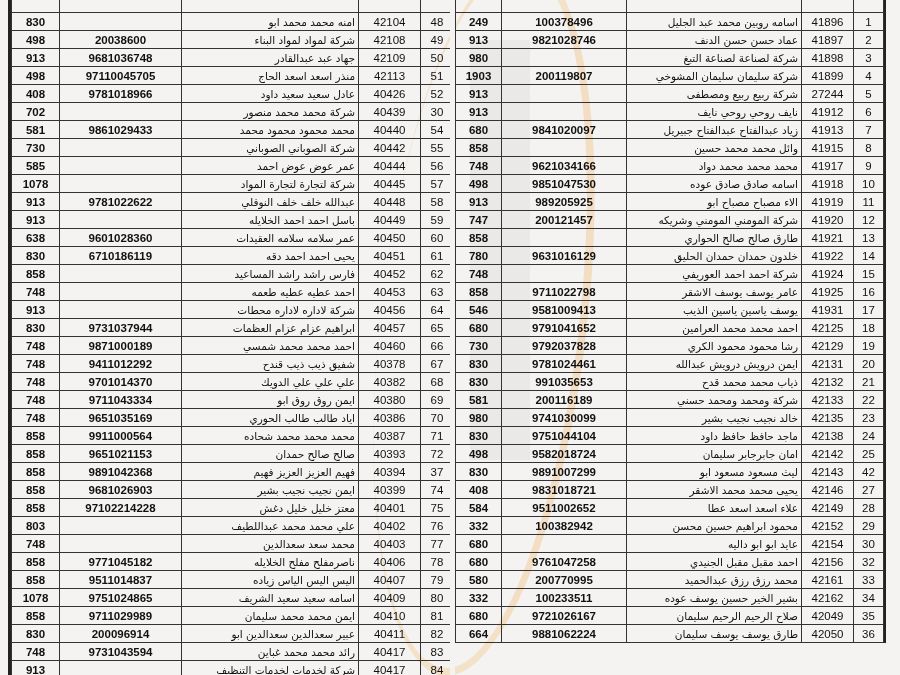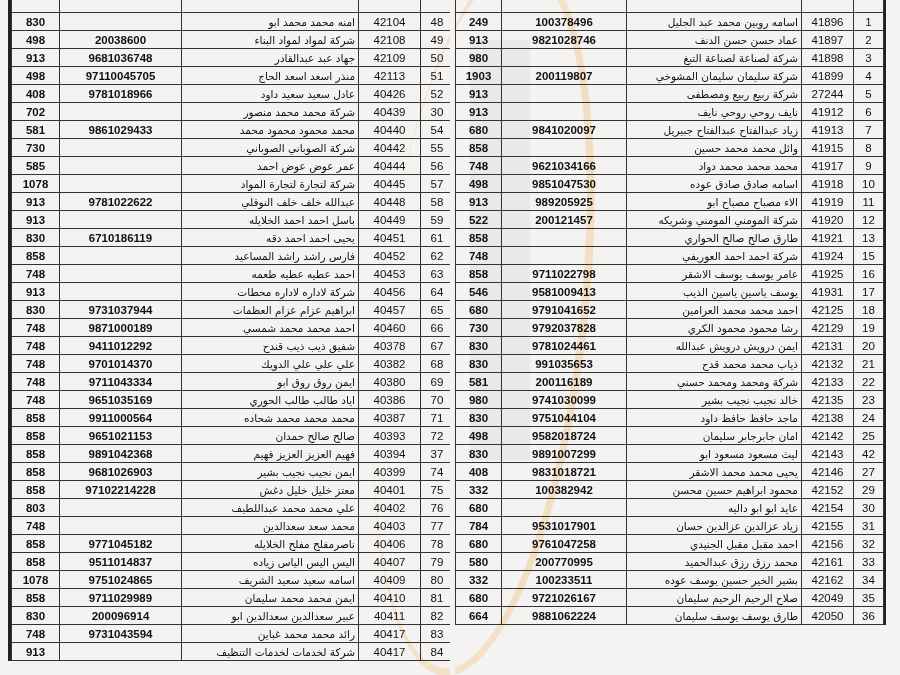--- a/index.html
+++ b/index.html
@@ -121,20 +121,27 @@
     <td class="seq">58</td>
   </tr>
         <tr>
     <td class="amt">913</td>
     <td class="phone"></td>
     <td class="name">باسل احمد احمد الخلايله</td>
     <td class="id">40449</td>
     <td class="seq">59</td>
   </tr>
         <tr>
+    <td class="amt">638</td>
+    <td class="phone">9601028360</td>
+    <td class="name">عمر سلامه سلامه العقيدات</td>
+    <td class="id">40450</td>
+    <td class="seq">60</td>
+  </tr>
+        <tr>
     <td class="amt">830</td>
     <td class="phone">6710186119</td>
     <td class="name">يحيى احمد احمد دقه</td>
     <td class="id">40451</td>
     <td class="seq">61</td>
   </tr>
         <tr>
     <td class="amt">858</td>
     <td class="phone"></td>
     <td class="name">فارس راشد راشد المساعيد</td>
@@ -389,32 +396,39 @@
     <td class="seq">10</td>
   </tr>
         <tr>
     <td class="amt">913</td>
     <td class="phone">989205925</td>
     <td class="name">الاء مصباح مصباح ابو</td>
     <td class="id">41919</td>
     <td class="seq">11</td>
   </tr>
         <tr>
-    <td class="amt">522</td>
+    <td class="amt">747</td>
     <td class="phone">200121457</td>
     <td class="name">شركة المومني المومني وشريكه</td>
     <td class="id">41920</td>
     <td class="seq">12</td>
   </tr>
         <tr>
     <td class="amt">858</td>
     <td class="phone"></td>
     <td class="name">طارق صالح صالح الحواري</td>
     <td class="id">41921</td>
     <td class="seq">13</td>
+  </tr>
+        <tr>
+    <td class="amt">780</td>
+    <td class="phone">9631016129</td>
+    <td class="name">خلدون حمدان حمدان الحليق</td>
+    <td class="id">41922</td>
+    <td class="seq">14</td>
   </tr>
         <tr>
     <td class="amt">748</td>
     <td class="phone"></td>
     <td class="name">شركة احمد احمد العوريفي</td>
     <td class="id">41924</td>
     <td class="seq">15</td>
   </tr>
         <tr>
     <td class="amt">858</td>
@@ -494,41 +508,41 @@
     <td class="seq">42</td>
   </tr>
         <tr>
     <td class="amt">408</td>
     <td class="phone">9831018721</td>
     <td class="name">يحيى محمد محمد الاشقر</td>
     <td class="id">42146</td>
     <td class="seq">27</td>
   </tr>
         <tr>
+    <td class="amt">584</td>
+    <td class="phone">9511002652</td>
+    <td class="name">علاء اسعد اسعد عطا</td>
+    <td class="id">42149</td>
+    <td class="seq">28</td>
+  </tr>
+        <tr>
     <td class="amt">332</td>
     <td class="phone">100382942</td>
     <td class="name">محمود ابراهيم حسين محسن</td>
     <td class="id">42152</td>
     <td class="seq">29</td>
   </tr>
         <tr>
     <td class="amt">680</td>
     <td class="phone"></td>
     <td class="name">عايد ابو ابو داليه</td>
     <td class="id">42154</td>
     <td class="seq">30</td>
   </tr>
         <tr>
-    <td class="amt">784</td>
-    <td class="phone">9531017901</td>
-    <td class="name">زياد عزالدين عزالدين حسان</td>
-    <td class="id">42155</td>
-    <td class="seq">31</td>
-  </tr>
-        <tr>
     <td class="amt">680</td>
     <td class="phone">9761047258</td>
     <td class="name">احمد مقبل مقبل الجنيدي</td>
     <td class="id">42156</td>
     <td class="seq">32</td>
   </tr>
         <tr>
     <td class="amt">580</td>
     <td class="phone">200770995</td>
     <td class="name">محمد رزق رزق عبدالحميد</td>

